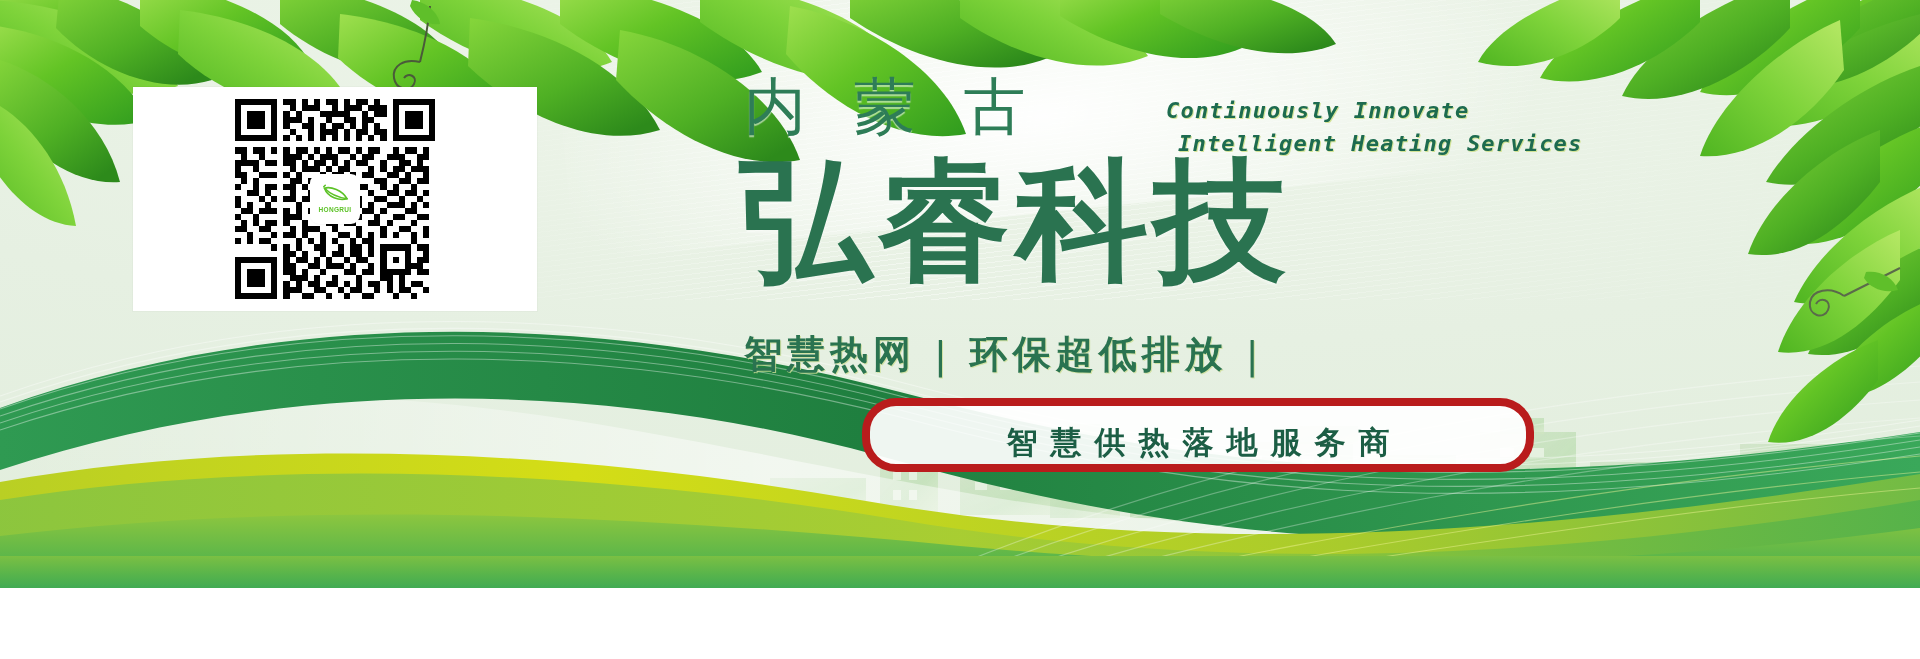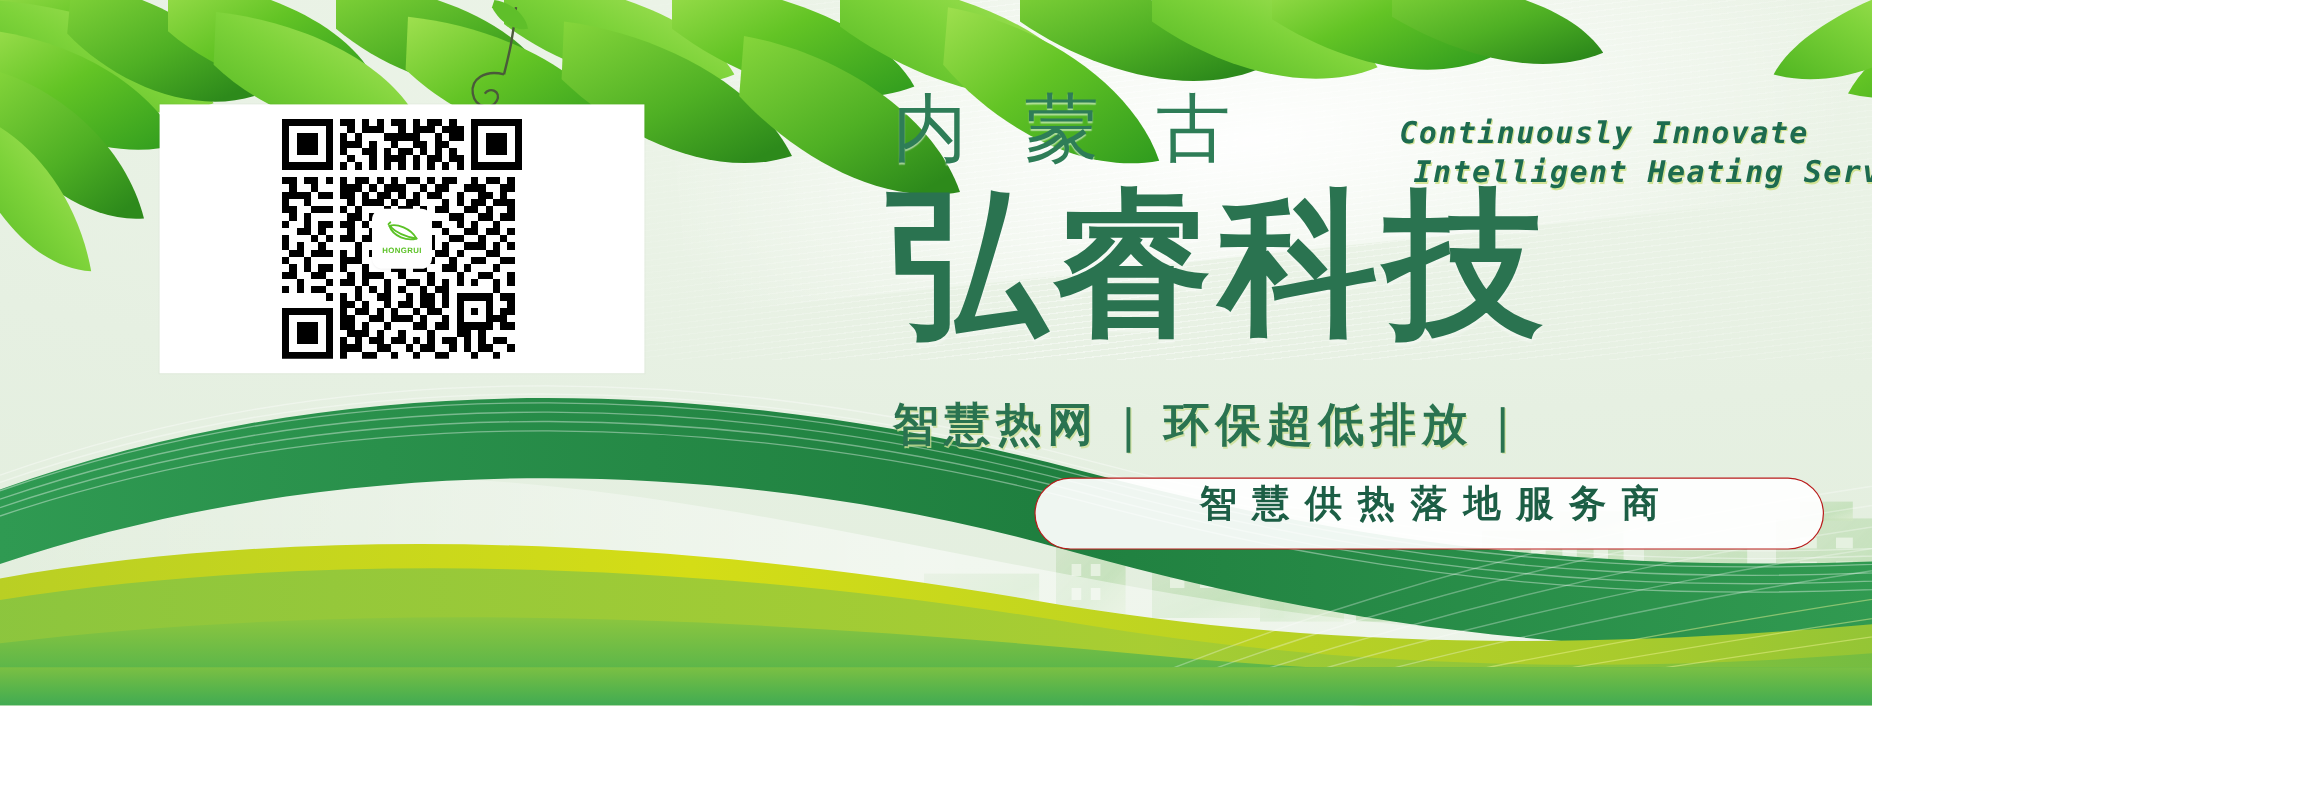--- a/index.html
+++ b/index.html
@@ -1,18 +1,18 @@
 <!DOCTYPE html>
 <html><head>
 <meta charset="utf-8">
 <style>
   html,body{margin:0;padding:0;background:#ffffff;}
   body{font-family:"Liberation Sans","DejaVu Sans",sans-serif;}
 
-  .page{position:relative;width:1560px;height:659px;background:#ffffff;overflow:hidden;}
+  .page{position:relative;width:1920px;height:659px;background:#ffffff;overflow:hidden;}
 
   
   .banner{position:absolute;left:0;top:0;width:1920px;height:588px;overflow:hidden;
           background:#e7f0e3;}
   .banner-bg{position:absolute;inset:0;
      background:
        radial-gradient(120% 90% at 50% 10%, #eef5ea 0%, #e6f0e2 55%, #e2eedd 100%);}
 
   
   .hairlines{position:absolute;left:500px;top:0;width:1420px;height:300px;opacity:.55;
@@ -38,41 +38,41 @@
   .qr-logo-text{font-size:6.5px;font-weight:bold;color:#5cc227;letter-spacing:.3px;
                 font-family:"Liberation Sans",sans-serif;line-height:1;margin-top:1px;}
 
   
   .tcol{position:absolute;left:744px;top:76px;width:1000px;}
   .line-province{font-family:"DejaVu Sans","Liberation Sans",sans-serif;
      font-size:62px;line-height:1;color:#2e7d57;letter-spacing:14px;font-weight:400;
      text-shadow:0 2px 1px rgba(255,255,255,.55);}
   .eng{position:absolute;left:1166px;top:94px;width:640px;
        font-family:"DejaVu Sans Mono","Liberation Mono",monospace;
-       font-style:italic;font-weight:bold;font-size:25px;line-height:33px;
+       font-style:italic;font-weight:bold;font-size:22px;line-height:33px;
        color:#1d6b4f;letter-spacing:1.2px;
        text-shadow:1px 1px 0 rgba(200,220,120,.75);}
   .eng div{white-space:nowrap;}
   .eng .l2{margin-left:12px;}
 
   .title-main{position:absolute;left:740px;top:152px;
      font-family:"DejaVu Sans","Liberation Sans",sans-serif;
      font-size:132px;line-height:1.04;color:#2a7350;font-weight:700;letter-spacing:6px;
      text-shadow:0 3px 2px rgba(255,255,255,.35);}
 
   .subline{position:absolute;left:744px;top:329px;
      font-family:"DejaVu Sans","Liberation Sans",sans-serif;
      font-size:38px;font-weight:700;color:#2a7350;letter-spacing:5px;
      display:flex;align-items:center;gap:0;white-space:nowrap;
      text-shadow:1px 1px 0 rgba(205,222,150,.8);}
   .subline .sep{color:#2a7350;margin:0 18px;font-weight:400;}
 
   .pill{position:absolute;left:862px;top:398px;width:656px;height:58px;
-     border:1px solid #b91c1c;border-radius:34px;background:rgba(255,255,255,.93);
-     display:flex;align-items:flex-start;justify-content:center;}
+     border:8px solid #b91c1c;border-radius:34px;background:rgba(255,255,255,.93);
+     display:flex;align-items:flex-end;justify-content:center;}
   .pill-text{font-family:"DejaVu Serif","Liberation Serif",serif;
      font-size:31px;font-weight:700;color:#1c5e45;letter-spacing:13px;
      text-indent:13px;white-space:nowrap;}
 </style>
 </head>
 <body>
 
 <div class="page">
 
   <div class="banner">

